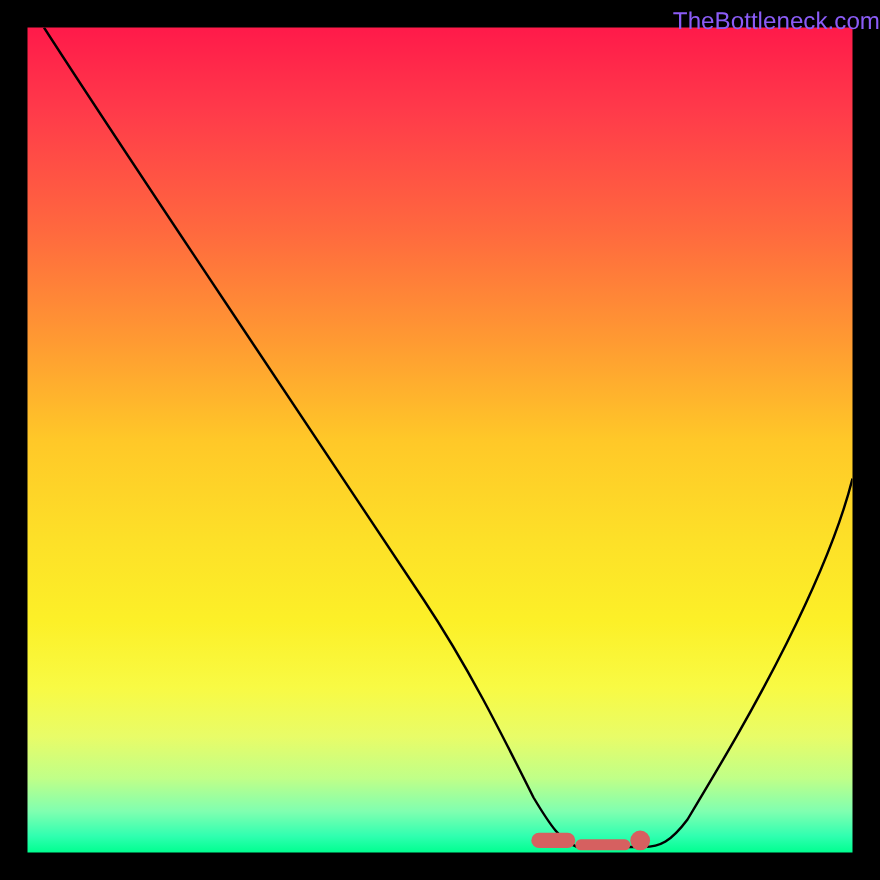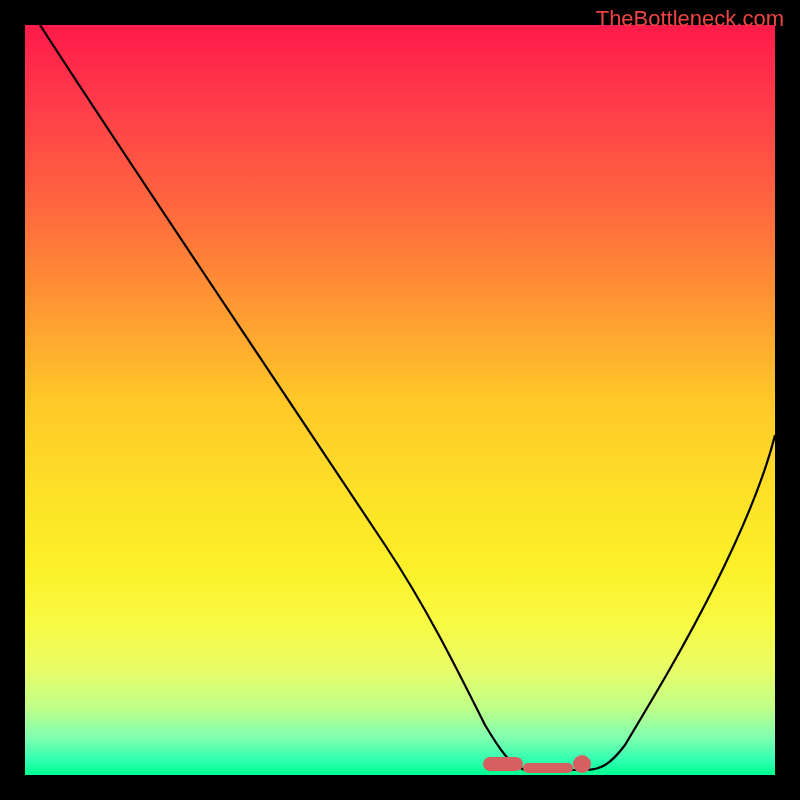--- a/index.html
+++ b/index.html
@@ -6,22 +6,22 @@
   body {
     width: 800px;
     height: 800px;
     background: #000;
     position: relative;
     font-family: Arial, sans-serif;
   }
   .watermark {
     position: absolute;
     top: 6px;
-    right: 16px;
-    color: #ef4444;
+    right: 0;
+    color: #8b5cf6;
     font-size: 22px;
     font-weight: 500;
     z-index: 10;
   }
   .plot-area {
     position: absolute;
     left: 25px;
     top: 25px;
     width: 750px;
     height: 750px;

